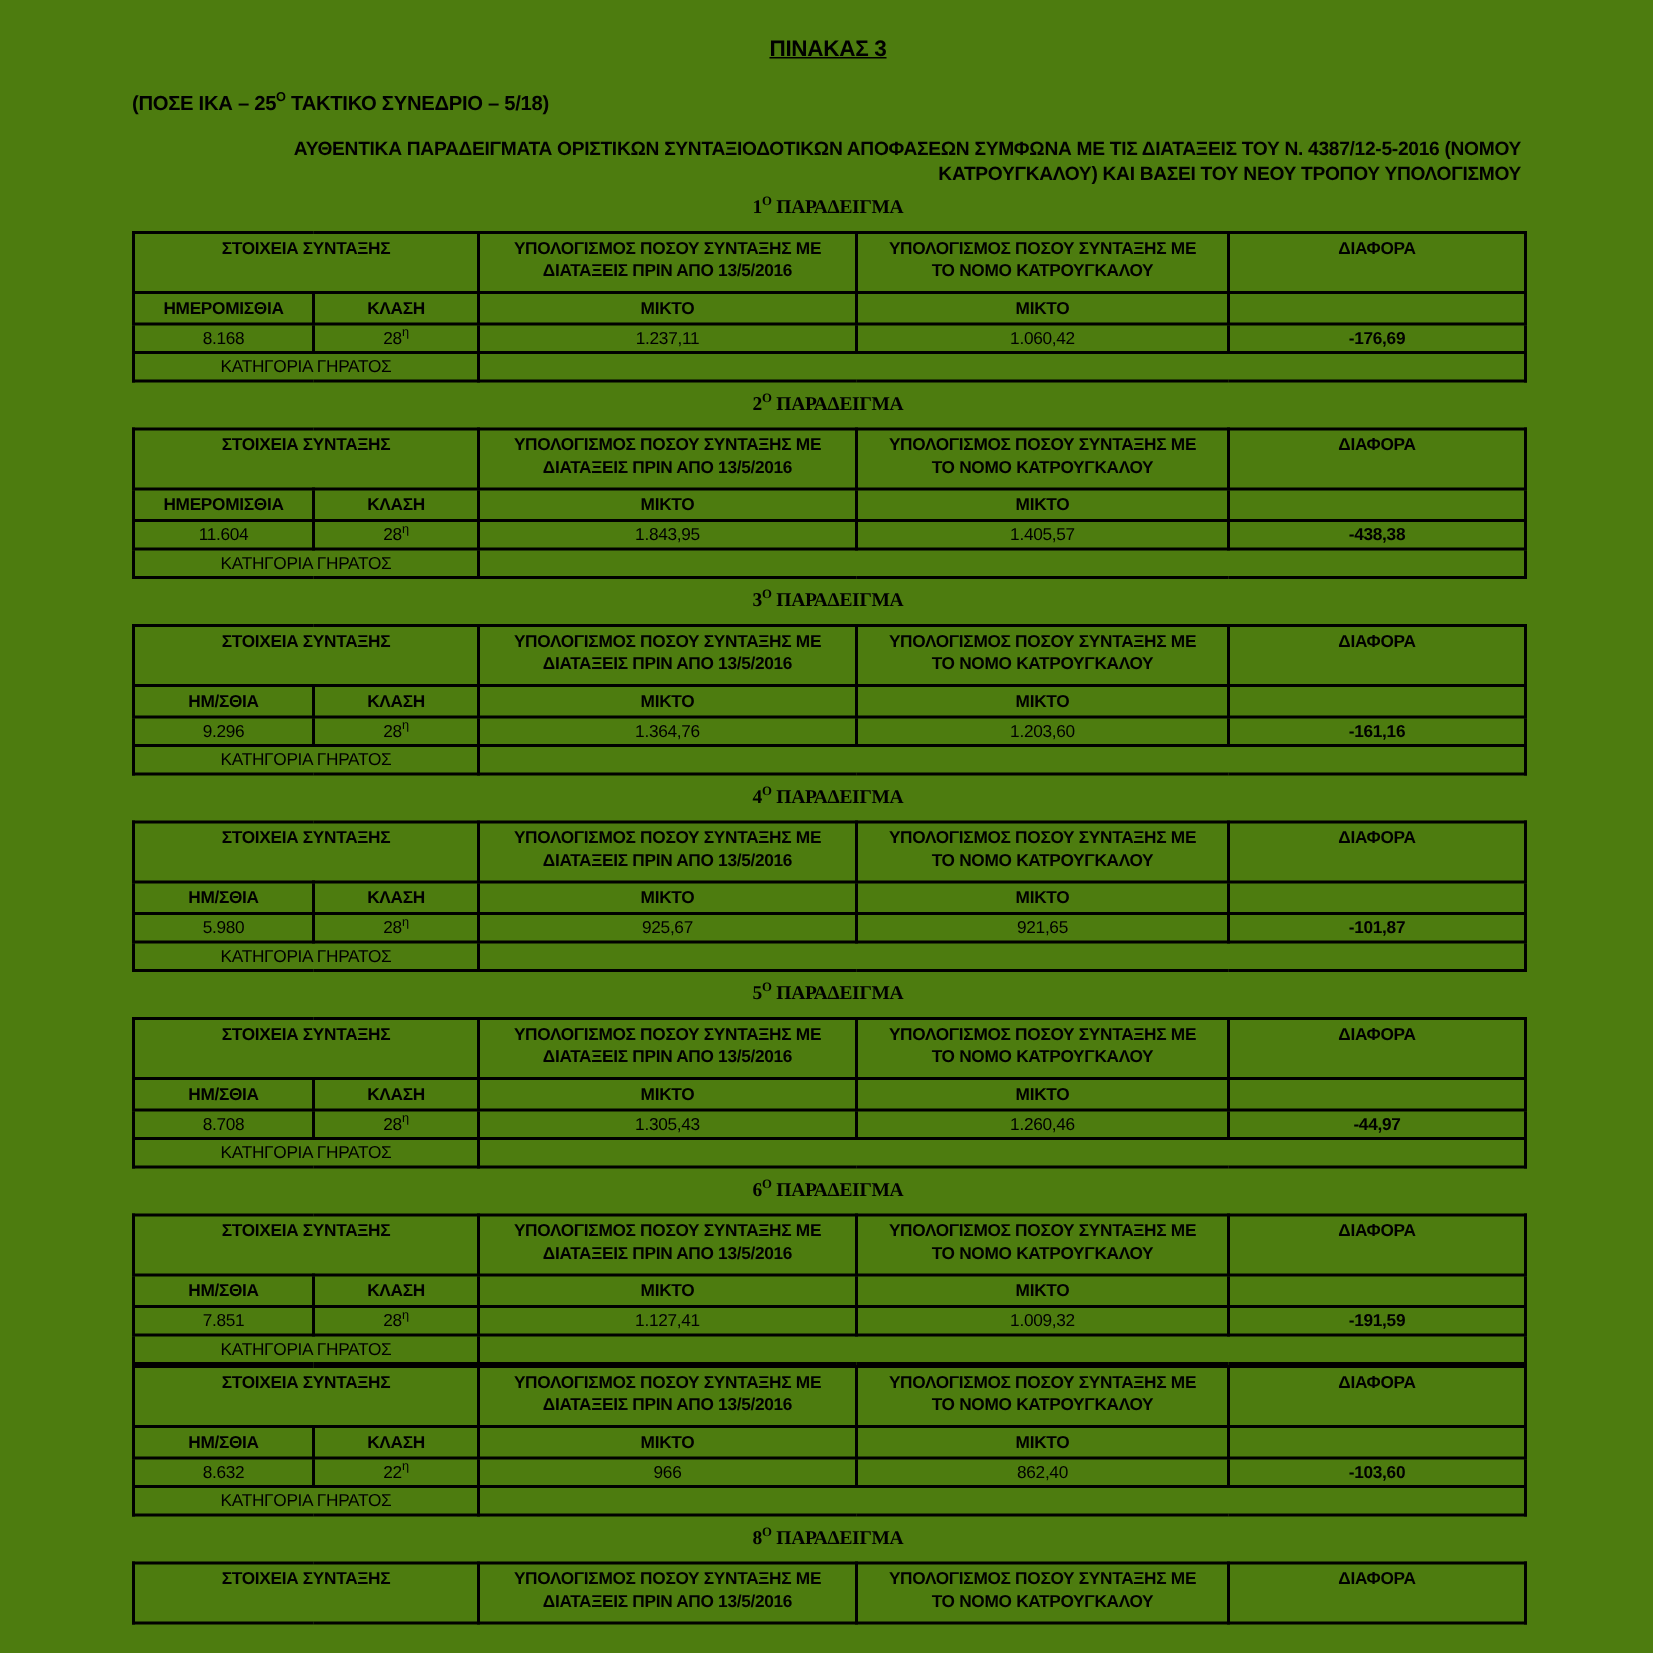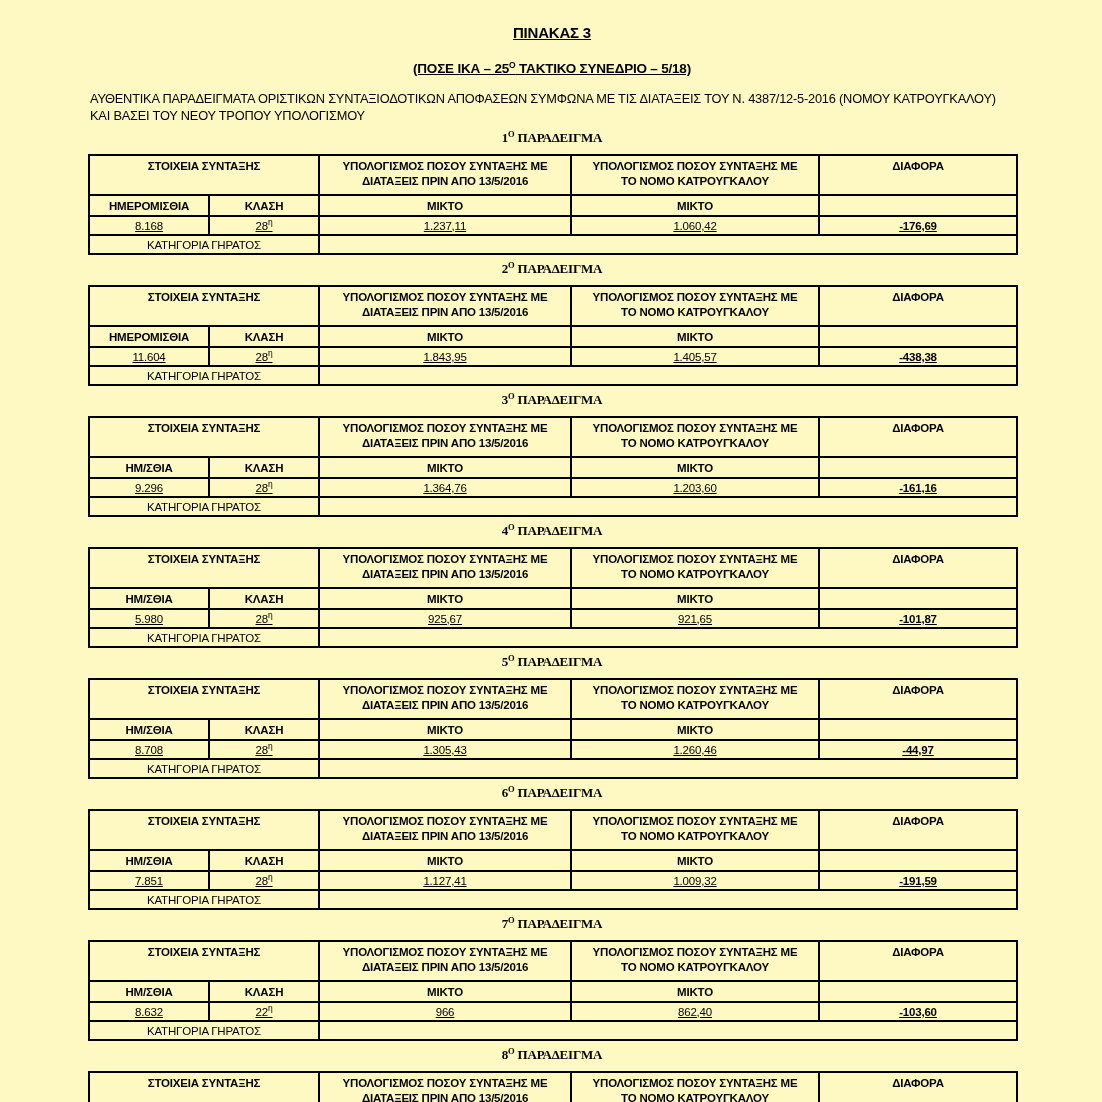--- a/index.html
+++ b/index.html
@@ -1,50 +1,50 @@
 <!DOCTYPE html>
 <html lang="el"><head>
 <meta charset="utf-8">
 <style>
   html,body{margin:0;padding:0;background:#fff;}
   .page{
-    width:1102px;height:1102px;background:#fef9c3;color:#000;
+    width:1102px;height:1102px;background:#4d7c0f;color:#000;
     font-family:"Liberation Sans","DejaVu Sans",sans-serif;
     box-sizing:border-box;padding:24px 86px 0 88px;overflow:hidden;
     letter-spacing:-0.2px;
   }
   .doc-title{
     text-align:center;font-size:15px;font-weight:bold;
     text-decoration:underline;margin:0 0 20px 0;
   }
   .doc-subtitle{
-    text-align:center;font-size:13.5px;font-weight:bold;margin:0 0 15px 0;text-decoration:underline;
+    font-size:13.5px;font-weight:bold;margin:0 0 15px 0;
   }
   .doc-desc{
-    text-align:left;font-size:12.8px;font-weight:normal;line-height:1.3;
+    text-align:right;font-size:12.8px;font-weight:bold;line-height:1.3;
     margin:0 2px 0 2px;
   }
   .example-title{
     text-align:center;font-size:13px;font-weight:bold;
     margin:6px 0 8px 0;
     font-family:Liberation Serif, serif;
   }
   sup{font-size:8.5px;vertical-align:super;line-height:0;}
   table.ptable{
     width:100%;border-collapse:collapse;table-layout:fixed;
   }
   table.ptable td{
     border:2px solid #000;text-align:center;font-size:11.5px;
     padding:1px 2px;overflow:hidden;white-space:nowrap;
   }
   table.ptable tr.hdr td{
     font-weight:bold;vertical-align:top;height:34px;padding-top:3px;line-height:1.3;
   }
   table.ptable tr.hdr2 td{font-weight:bold;height:17px;}
-  table.ptable tr.vals td{height:15px;font-weight:normal;text-decoration:underline;}
+  table.ptable tr.vals td{height:15px;font-weight:normal;}
   table.ptable tr.vals td.diff{font-weight:bold;}
   table.ptable tr.cat td{height:15px;}
   table.ptable tr.cat td.b{font-weight:normal;}
   col.c1{width:120px;} col.c2{width:110px;} col.c3{width:252px;}
   col.c4{width:248px;} col.c5{width:198px;}
 </style>
 </head>
 <body>
 
 <div class="page">
@@ -320,21 +320,20 @@
         </tr>
         <tr class="cat">
           <td colspan="2" class="b">ΚΑΤΗΓΟΡΙΑ ΓΗΡΑΤΟΣ</td>
           <td colspan="3"></td>
         </tr>
         </tbody>
       </table>
     </div>
 
     <div class="example">
-      <div class="example-title"><span>7</span><sup>Ο</sup><span>&nbsp;</span><span>ΠΑΡΑΔΕΙΓΜΑ</span></div>
       <table class="ptable">
         <colgroup>
           <col class="c1">
             <col class="c2">
             <col class="c3">
             <col class="c4">
             <col class="c5">
         </colgroup>
         <tbody>
         <tr class="hdr">

